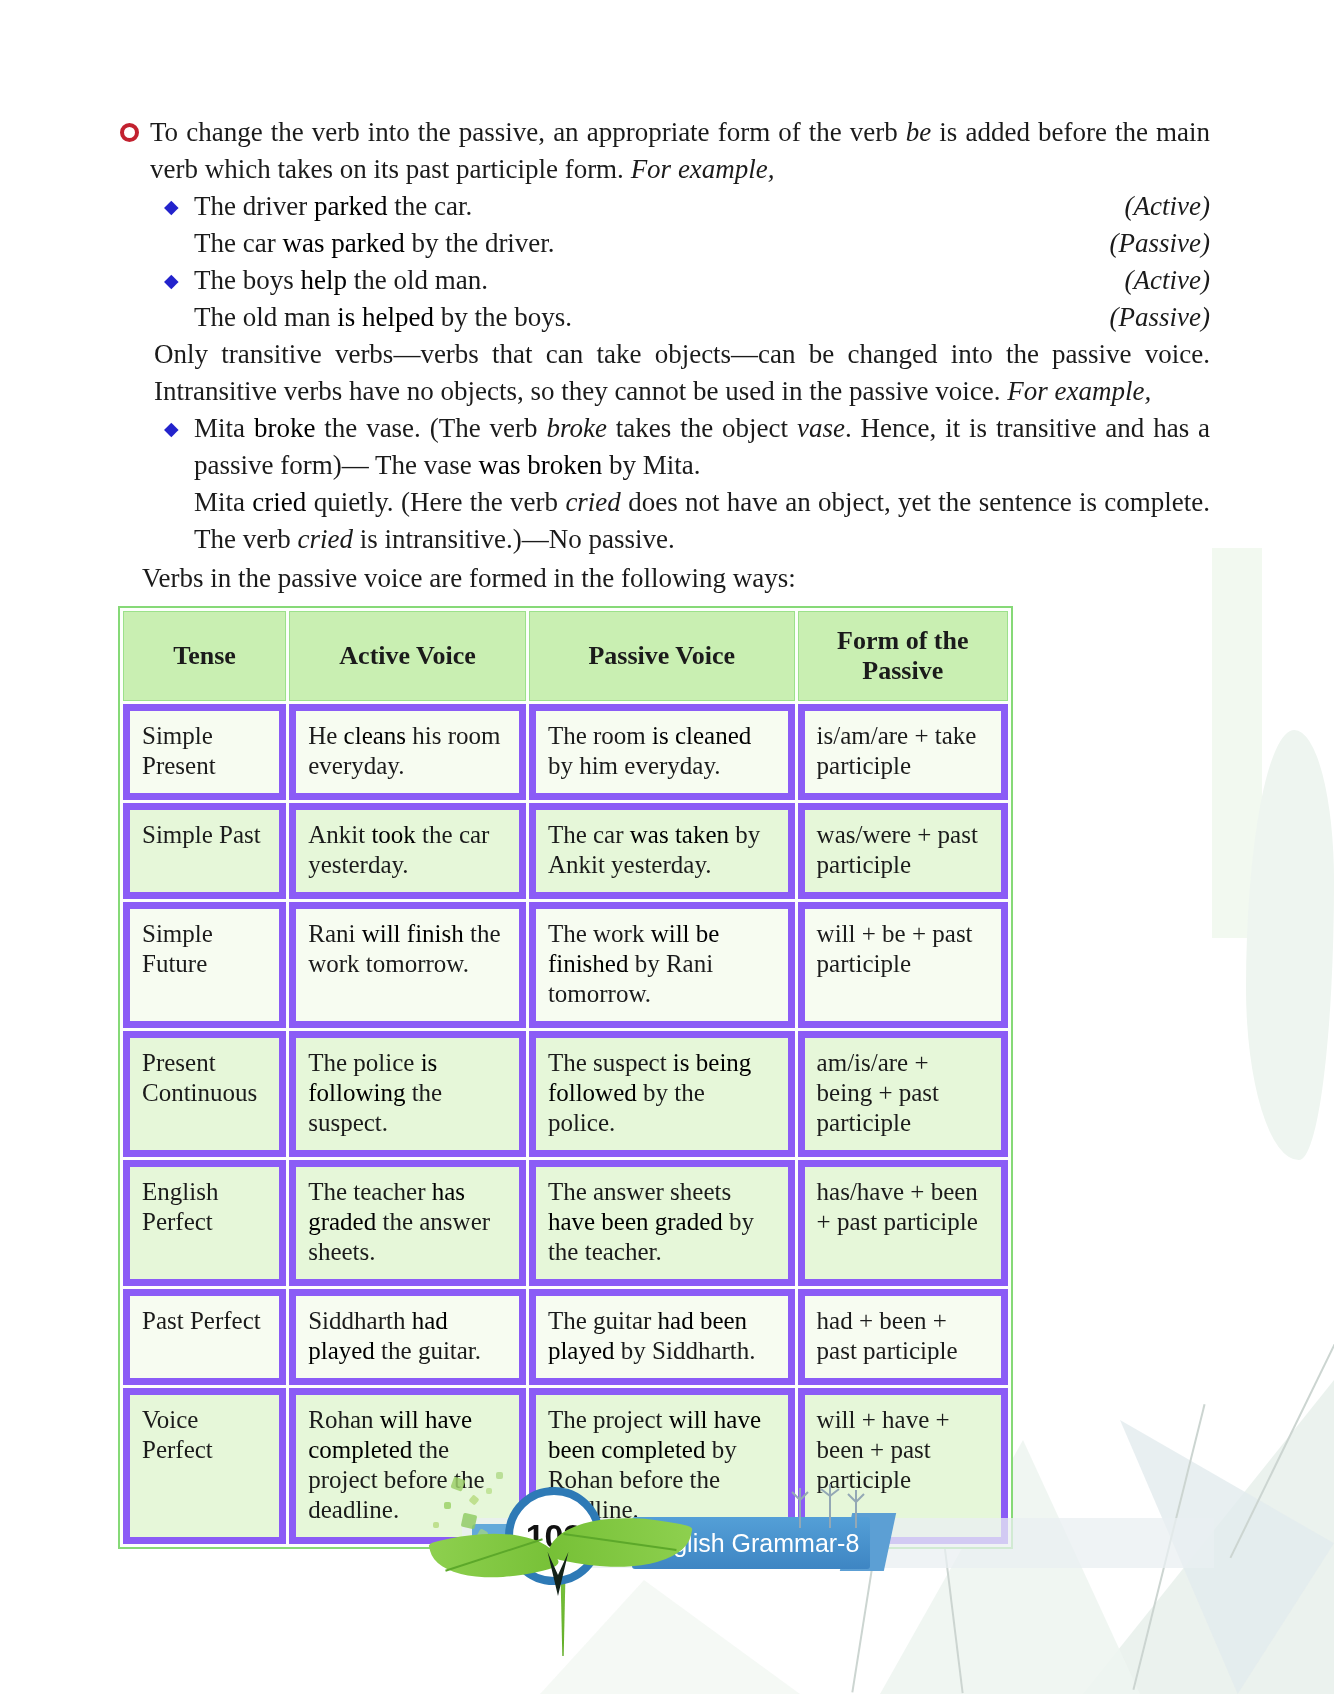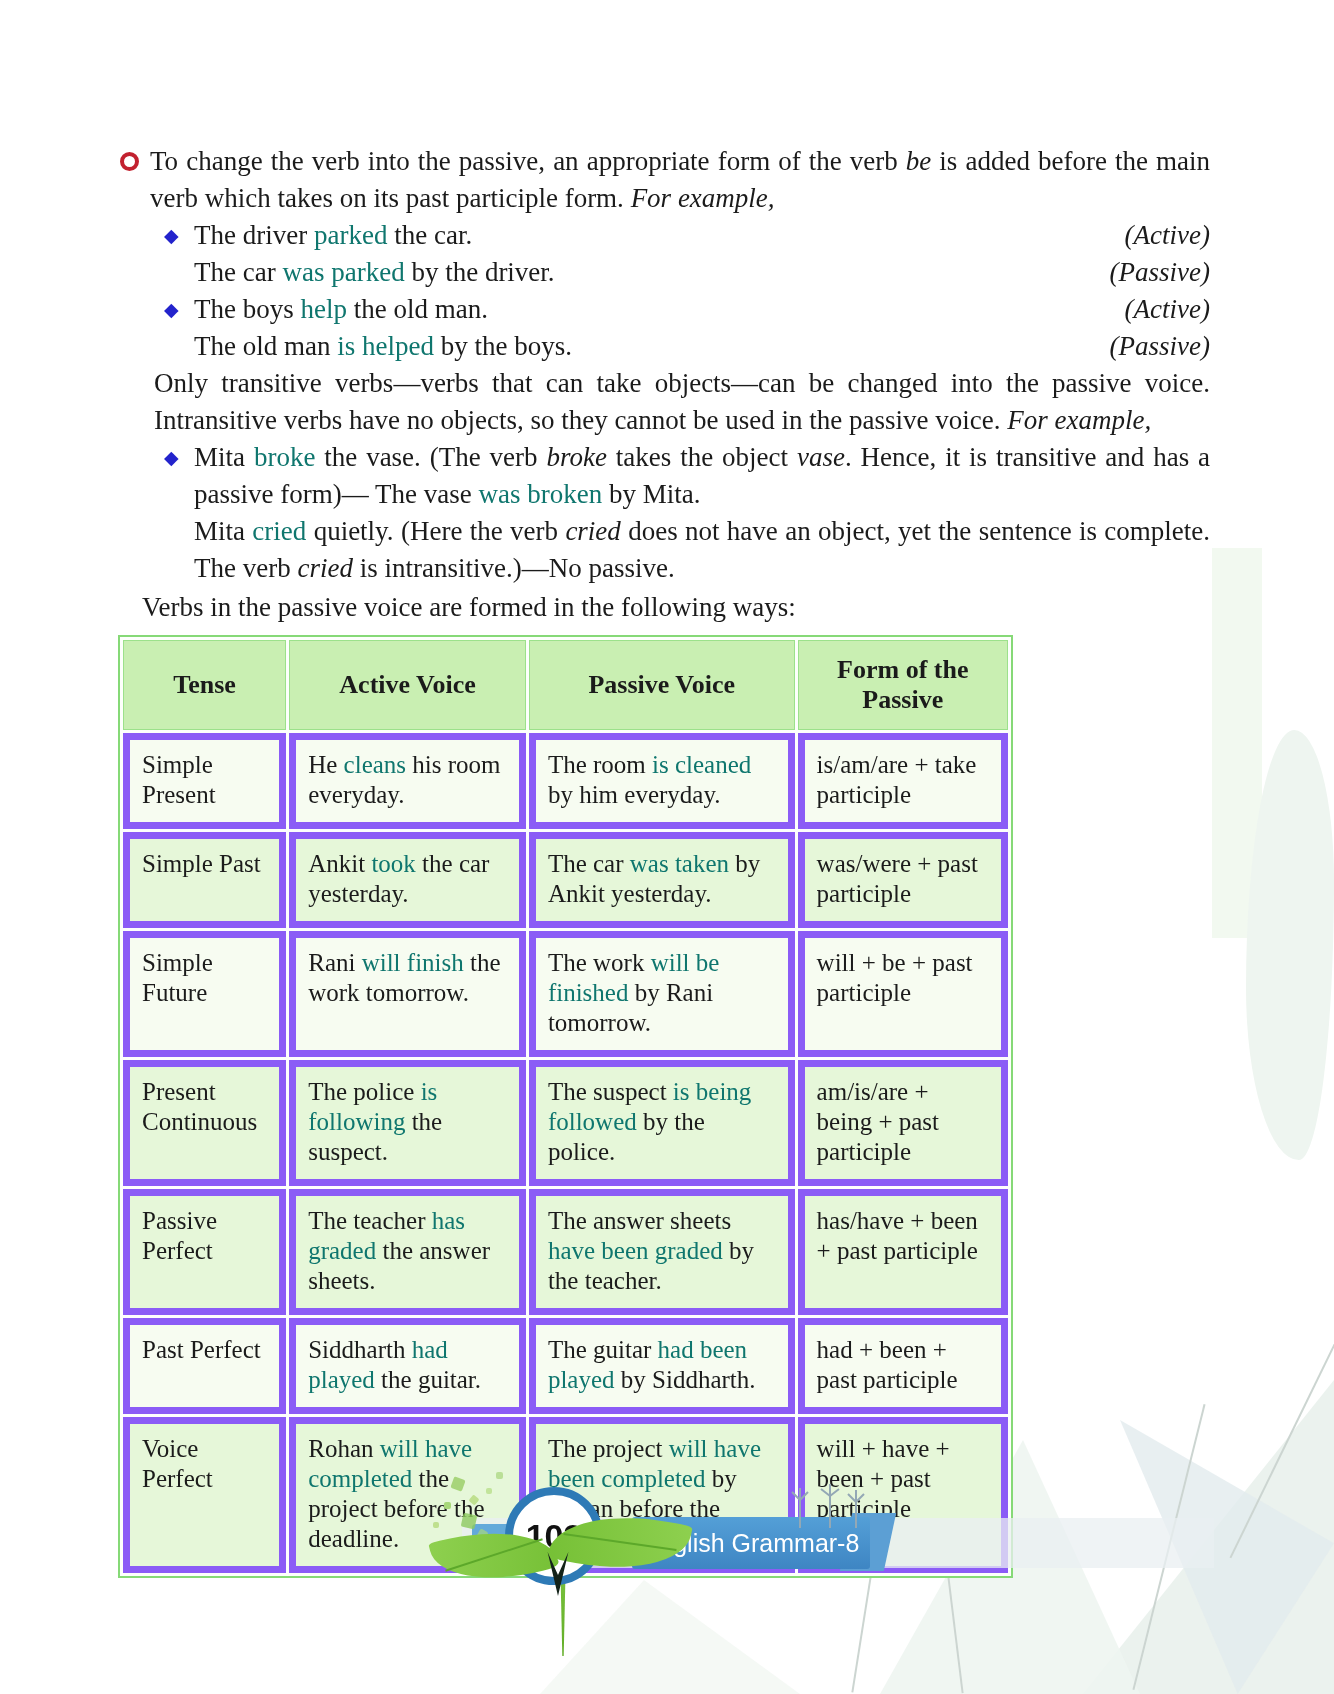--- a/index.html
+++ b/index.html
@@ -21,24 +21,24 @@
            clip-path:polygon(0 100%,55% 0,100% 100%);opacity:.9;}
   .wm-tri4{left:540px;top:1580px;width:260px;height:114px;background:#f2f7f3;
            clip-path:polygon(0 100%,40% 0,100% 100%);opacity:.8;}
   .wm-line{width:2px;background:#ccd5d1;}
   .wm-line.l1{left:872px;top:1430px;height:264px;transform:rotate(9deg);}
   .wm-line.l2{left:948px;top:1470px;height:224px;transform:rotate(-7deg);}
   .wm-line.l3{left:1168px;top:1400px;height:294px;transform:rotate(14deg);}
   .wm-line.l4{left:1282px;top:1330px;height:240px;transform:rotate(26deg);}
 
   
-  .content{position:absolute;left:118px;top:143px;width:1092px;
+  .content{position:absolute;left:118px;top:114px;width:1092px;
            font-size:27px;line-height:37px;}
   em{font-style:italic;}
-  .hl{color:#0f766e;}
+  .hl{color:#000000;}
   .para{text-align:justify;}
   .with-ring{position:relative;padding-left:32px;}
   .ring-bullet{position:absolute;left:2px;top:9px;width:11px;height:11px;
                border:4.5px solid #c2212f;border-radius:50%;}
   .indent1{margin-left:36px;}
   .ex-row{display:flex;margin-left:46px;}
   .ex-diamond{width:30px;color:#2323cc;font-size:19px;flex:none;}
   .ex-diamond.hiddenb{visibility:hidden;}
   .ex-text{flex:1;}
   .ex-label{font-style:italic;text-align:right;flex:none;}
@@ -199,21 +199,21 @@
 
   <tr class="row-even">
     <td>Present Continuous</td>
     <td>The police <span class="hl">is following</span> the suspect.</td>
     <td>The suspect <span class="hl">is being followed</span> by the police.</td>
     <td>am/is/are + being + past participle</td>
   </tr>
 
 
   <tr class="row-even">
-    <td>Passive Perfect</td>
+    <td>English Perfect</td>
     <td>The teacher <span class="hl">has graded</span> the answer sheets.</td>
     <td>The answer sheets <span class="hl">have been graded</span> by the teacher.</td>
     <td>has/have + been + past participle</td>
   </tr>
 
   <tr class="row-odd">
     <td>Past Perfect</td>
     <td>Siddharth <span class="hl">had played</span> the guitar.</td>
     <td>The guitar <span class="hl">had been played</span> by Siddharth.</td>
     <td>had + been + past participle</td>

